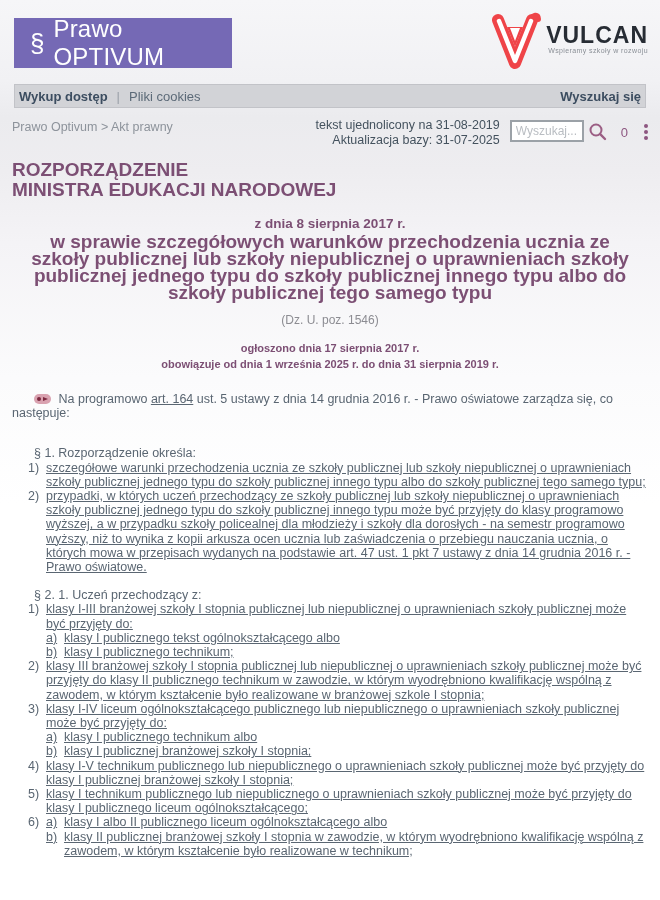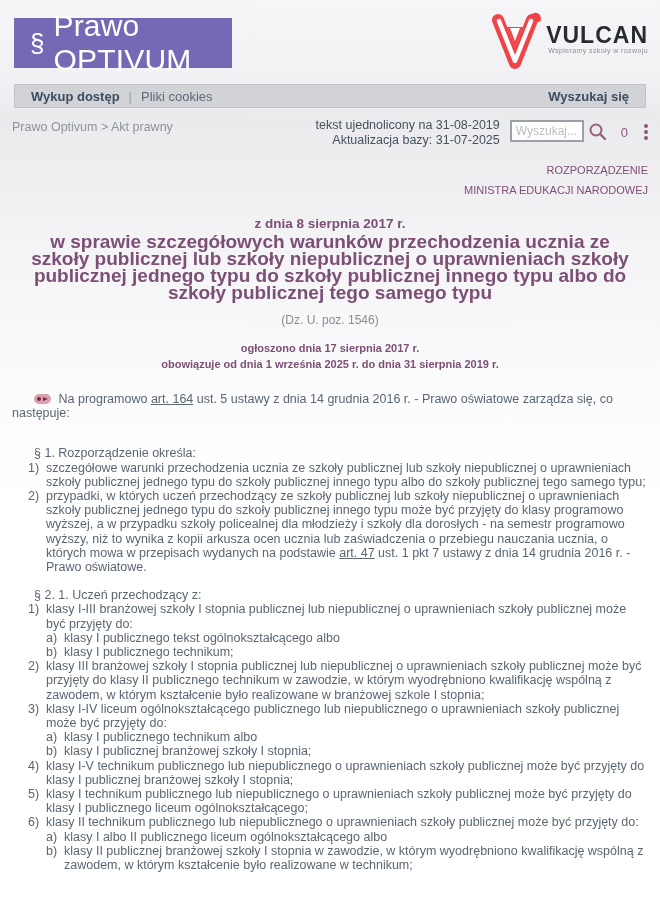--- a/index.html
+++ b/index.html
@@ -11,32 +11,32 @@
   }
 
   
   .top { position:relative; height:80px; }
   .brand-badge {
     position:absolute; left:14px; top:18px; width:218px; height:50px;
     background:#7569b5; color:#ffffff; display:flex; align-items:center;
     padding-left:16px; cursor:pointer;
   }
   .brand-badge .para-sym { font-size:26px; font-weight:400; margin-right:9px; }
-  .brand-badge .brand-name { font-size:30px; letter-spacing:0.2px; }
+  .brand-badge .brand-name { font-size:24px; letter-spacing:0.2px; }
   .logo { position:absolute; right:12px; top:12px; display:flex; align-items:flex-start; cursor:pointer; }
   .logo svg { display:block; }
   .logo-text { margin-left:4px; padding-top:12px; }
   .logo-word { font-size:23px; font-weight:bold; color:#272c34; letter-spacing:1px; line-height:22px; }
   .logo-tag { font-size:7px; color:#8a8f96; letter-spacing:0.4px; text-align:right; margin-top:1px; }
 
   
   .navbar {
     position:absolute; left:14px; right:14px; top:84px; height:24px;
     background:#d2d3d7; border:1px solid #c2c3c8;
-    display:flex; align-items:center; font-size:13px; padding:0 16px;
+    display:flex; align-items:center; font-size:13px; padding:0 4px;
   }
   .nav-left { display:flex; align-items:center; gap:9px; }
   .nav-buy { color:#3c4d60; font-weight:bold; cursor:pointer; }
   .nav-sep { color:#9aa0a8; }
   .nav-cookies { color:#5c6a78; cursor:pointer; }
   .nav-login { margin-left:auto; color:#3c4d60; font-weight:bold; cursor:pointer; }
 
   
   .meta-row { position:absolute; left:12px; right:12px; top:118px; display:flex; align-items:flex-start; }
   .breadcrumb { font-size:12.5px; color:#8d939b; padding-top:2px; cursor:pointer; }
@@ -48,38 +48,38 @@
     font-family:"Liberation Sans", sans-serif; font-size:12px; color:#4a5560; padding:0 4px; outline:none;
   }
   .search-input::placeholder { color:#b9bdc2; }
   .search-btn { background:none; border:none; padding:0; margin-left:4px; cursor:pointer; line-height:0; }
   .match-count { font-size:13px; color:#8d5680; margin-left:14px; padding-top:3px; }
   .kebab { margin-left:16px; padding-top:1px; cursor:pointer; display:flex; flex-direction:column; gap:2px; }
   .kebab i { width:4px; height:4px; border-radius:50%; background:#8d5680; display:block; }
 
   
   .doc { position:absolute; left:12px; right:12px; top:160px; color:#5a6672; }
-  .doc-title { text-align:right; font-size:11px; font-weight:normal; color:#7c4f74; line-height:20px; }
+  .doc-title { text-align:left; font-size:19px; font-weight:bold; color:#7c4f74; line-height:20px; }
   .doc-date { text-align:center; font-size:13.5px; font-weight:bold; color:#7c4f74; margin-top:16px; line-height:16px; }
   .doc-subject { text-align:center; font-size:19px; font-weight:bold; color:#7c4f74; line-height:17px; margin:1px auto 0; max-width:614px; }
   .doc-journal { text-align:center; font-size:12px; color:#8c8c92; margin-top:12px; }
   .doc-announce { text-align:center; font-size:11px; font-weight:bold; color:#7c4f74; line-height:15.5px; margin-top:14px; }
   .bodytext { font-size:12.5px; line-height:14.2px; color:#5a6672; }
   .para { margin-top:26px; text-indent:22px; }
   .doclink { color:#5a6672; text-decoration:underline; cursor:pointer; }
   .marker-pill {
     display:inline-block; width:17px; height:10px; background:#d9a2b0; border-radius:5px;
     position:relative; vertical-align:-1px; margin-right:4px; cursor:pointer;
   }
   .marker-pill .dot { position:absolute; left:3px; top:3px; width:4px; height:4px; border-radius:50%; background:#7c2940; }
   .marker-pill .tri { position:absolute; left:9px; top:2.5px; width:0; height:0; border-left:5px solid #7c2940; border-top:2.5px solid transparent; border-bottom:2.5px solid transparent; }
   .list { margin-top:0; }
   .li { display:flex; margin-left:16px; }
   .li > .num { flex:none; width:18px; }
-  .li > .txt { flex:1; }
+  .li > .txt { flex:1;text-decoration:underline; }
   .subli { display:flex; }
   .subli > .num { flex:none; width:18px; }
   .subli > .txt { flex:1; }
 </style>
 </head>
 <body>
 
 <div class="page">
 
   <div class="top">
@@ -214,21 +214,20 @@
         </div>
 
         <div class="li">
           <span class="num">5)</span>
           <span class="txt">klasy I technikum publicznego lub niepublicznego o uprawnieniach szkoły publicznej może być przyjęty do klasy I publicznego liceum ogólnokształcącego;</span>
         </div>
 
         <div class="li">
           <span class="num">6)</span>
           <span class="txt">
-            <span>klasy II technikum publicznego lub niepublicznego o uprawnieniach szkoły publicznej może być przyjęty do:</span>
             <span class="subli">
                 <span class="num">a)</span>
                 <span class="txt">klasy I albo II publicznego liceum ogólnokształcącego albo</span>
               </span>
             <span class="subli">
                 <span class="num">b)</span>
                 <span class="txt">klasy II publicznej branżowej szkoły I stopnia w zawodzie, w którym wyodrębniono kwalifikację wspólną z zawodem, w którym kształcenie było realizowane w technikum;</span>
               </span>
           </span>
         </div>

